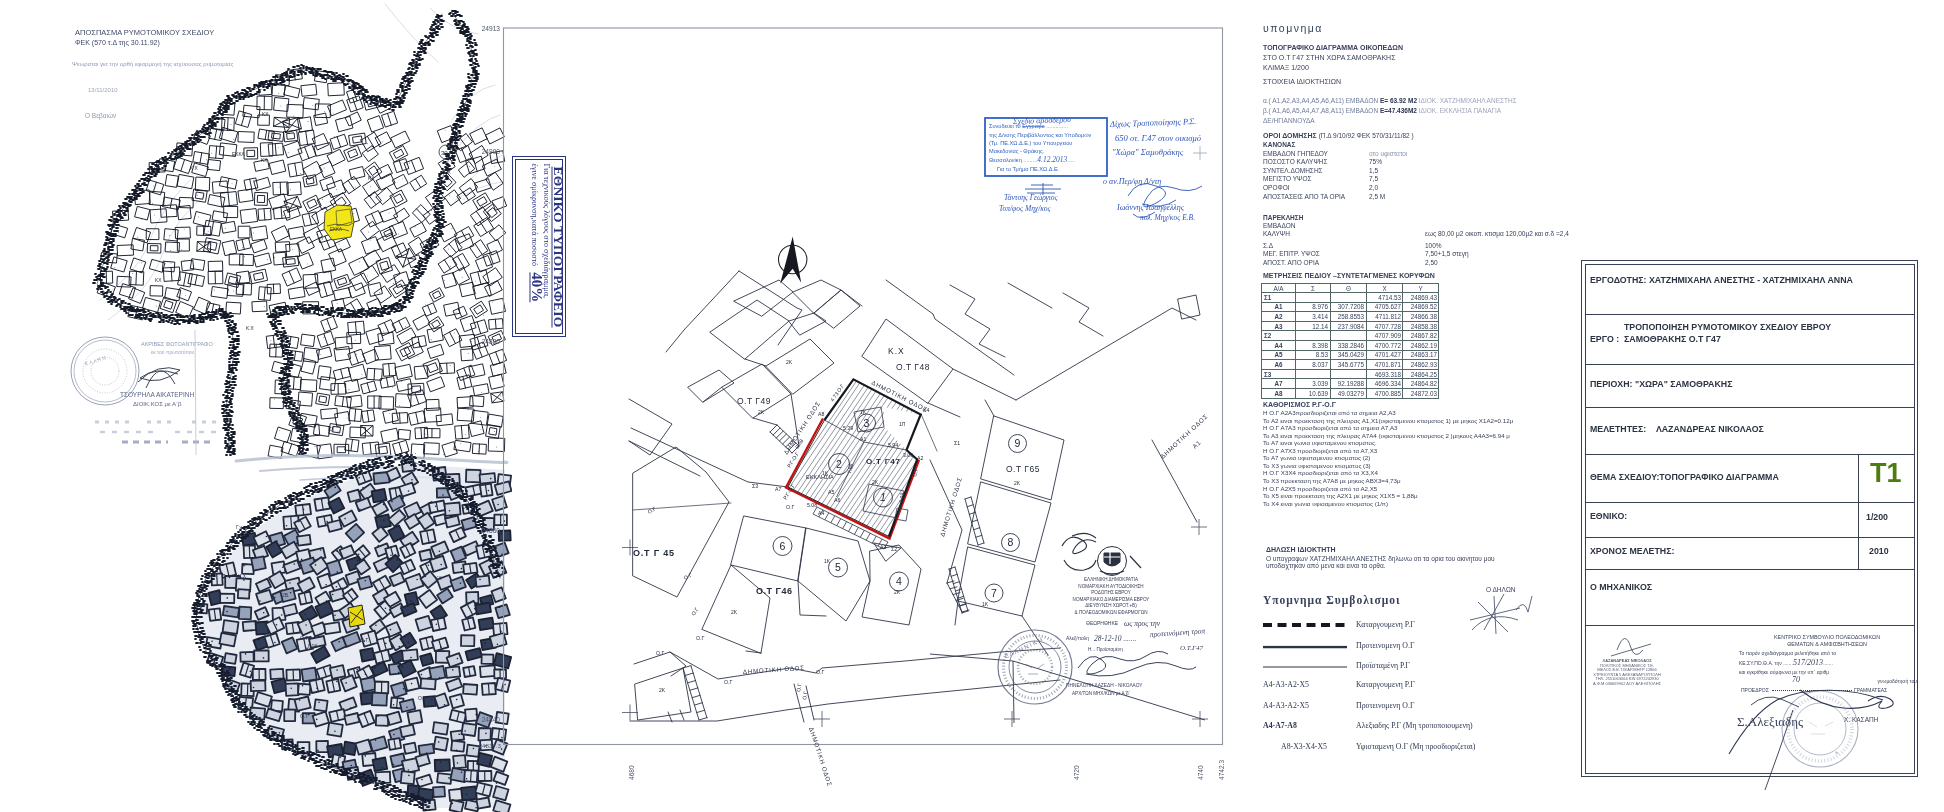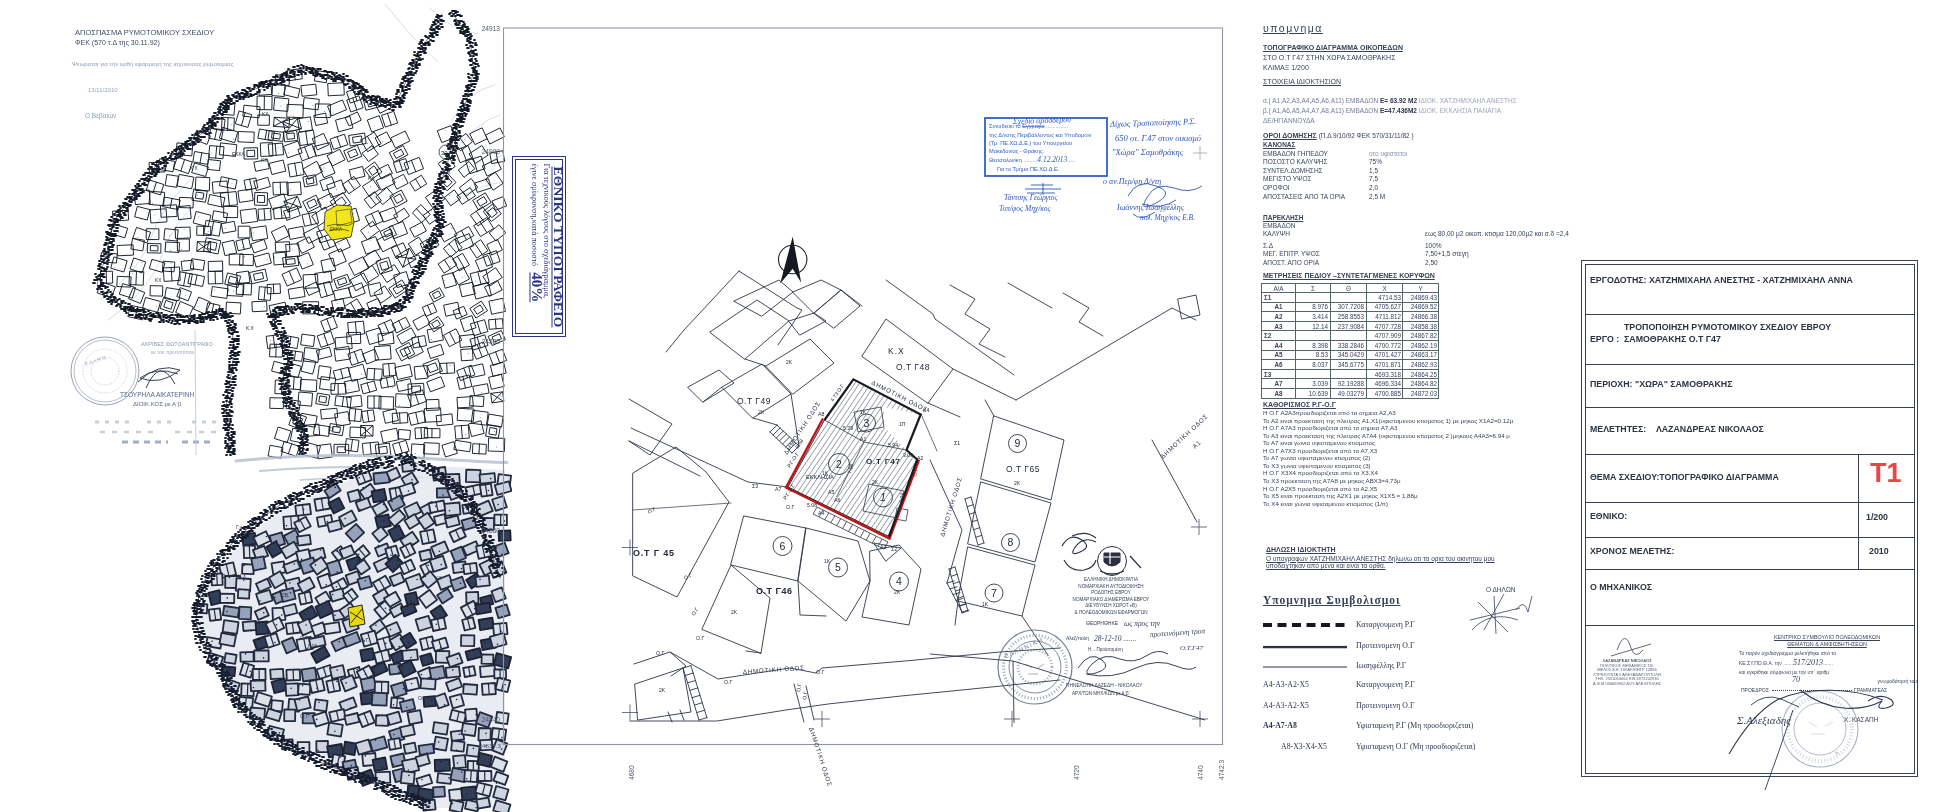--- a/index.html
+++ b/index.html
@@ -1,18 +1,18 @@
 <!DOCTYPE html>
 <html><head><meta charset="utf-8">
 <style>
 html,body{margin:0;padding:0;background:#fff;}
 #page{position:relative;width:1944px;height:812px;background:#fff;overflow:hidden;
   font-family:"Liberation Sans",sans-serif;color:#303a52;}
 .abs{position:absolute;white-space:nowrap;}
-.u{text-decoration:underline;}
+.u{}
 .b{font-weight:bold;}
 .ser{font-family:"Liberation Serif",serif;}
 </style></head><body>
 <div id="page">
 
 <svg class="abs" style="left:0;top:0" width="512" height="462" viewBox="0 0 512 462">
 <g stroke-linecap="round" stroke-linejoin="round" fill="none">
 <g stroke="#b9c2d4" stroke-width="0.8" opacity="0.7">
 <path d="M100 300 Q 140 270 150 240 T 190 180"></path>
 <path d="M108 320 Q 150 290 162 255 T 205 195"></path>
@@ -2115,27 +2115,27 @@
 <svg class="abs" style="left:1262px;top:615px" width="300" height="150" viewBox="0 0 300 150">
 
 <path d="M1 10 H86" stroke="#15181f" stroke-width="4" stroke-dasharray="9 5.5" fill="none"></path>
 <path d="M1 32 H85" stroke="#2c3344" stroke-width="2.6" fill="none"></path>
       <path d="M1 30.4 H85" stroke="#fff" stroke-width="0.7" fill="none"></path>
 <path d="M1 52 H85" stroke="#2c3344" stroke-width="1.1" fill="none"></path>
 </svg>
 <div class="abs ser" style="left:1262px;top:615px;width:300px;font-size:7.8px;color:#2c3550;">
 <div class="abs" style="left:94px;top:5px;">Καταργουμενη  Ρ.Γ</div>
 <div class="abs" style="left:94px;top:26px;">Προτεινομενη  Ο.Γ</div>
-<div class="abs" style="left:94px;top:46px;">Ιωαηφέλλης      Ρ.Γ</div>
+<div class="abs" style="left:94px;top:46px;">Προϊσταμένη      Ρ.Γ</div>
 <div class="abs" style="left:1px;top:65px;">Α4-Α3-Α2-Χ5</div>
 <div class="abs" style="left:94px;top:65px;">Καταργουμενη Ρ.Γ</div>
 <div class="abs" style="left:1px;top:86px;">Α4-Α3-Α2-Χ5</div>
 <div class="abs" style="left:94px;top:86px;">Προτεινομενη  Ο.Γ</div>
 <div class="abs" style="left:1px;top:106px;font-weight:bold;">Α4-Α7-Α8</div>
-<div class="abs" style="left:94px;top:106px;">Υφισταμενη      Ρ.Γ (Μη προσδιοριζεται)</div>
+<div class="abs" style="left:94px;top:106px;">Αλεξιαδης      Ρ.Γ (Μη τροποποιουμενη)</div>
 <div class="abs" style="left:19px;top:127px;">Α8-Χ3-Χ4-Χ5</div>
 <div class="abs" style="left:94px;top:127px;">Υφισταμενη     Ο.Γ (Μη προσδιοριζεται)</div>
 </div>
 <svg class="abs" style="left:1460px;top:580px" width="100" height="70" viewBox="0 0 100 70">
 
 <text x="26" y="12" font-size="6.5" fill="#39425c" font-family="Liberation Sans,sans-serif">Ο ΔΗΛΩΝ</text>
 <g stroke="#39425c" fill="none" stroke-width="0.8">
 <path d="M10 40 L60 28 M18 22 L48 52 M34 16 L36 54 M12 50 Q 30 30 58 40 M44 14 L24 50"></path>
 <path d="M56 30 q 8 -12 12 2 l 4 -16"></path>
 </g>
@@ -2154,37 +2154,37 @@
 <div style="position:absolute;left:276px;top:193px;height:47.5px;border-left:1px solid #3a4152;"></div>
 <div style="position:absolute;left:276px;top:240.5px;height:35px;border-left:1px solid #3a4152;"></div>
 <div style="position:absolute;left:276px;top:275.5px;height:32px;border-left:1px solid #3a4152;"></div>
 <div style="color:#2c3342;font-size:8.8px;font-weight:bold;position:absolute;white-space:nowrap;left:8px;top:14px;">ΕΡΓΟΔΟΤΗΣ: ΧΑΤΖΗΜΙΧΑΗΛ ΑΝΕΣΤΗΣ - ΧΑΤΖΗΜΙΧΑΗΛ ΑΝΝΑ</div>
 <div style="color:#2c3342;font-size:8.8px;font-weight:bold;position:absolute;white-space:nowrap;left:8px;top:73px;">ΕΡΓΟ :</div>
 <div style="color:#2c3342;font-size:8.8px;font-weight:bold;position:absolute;white-space:nowrap;left:42px;top:61px;">ΤΡΟΠΟΠΟΙΗΣΗ ΡΥΜΟΤΟΜΙΚΟΥ ΣΧΕΔΙΟΥ ΕΒΡΟΥ</div>
 <div style="color:#2c3342;font-size:8.8px;font-weight:bold;position:absolute;white-space:nowrap;left:42px;top:73px;">ΣΑΜΟΘΡΑΚΗΣ Ο.Τ Γ47</div>
 <div style="color:#2c3342;font-size:8.8px;font-weight:bold;position:absolute;white-space:nowrap;left:8px;top:118px;">ΠΕΡΙΟΧΗ: "ΧΩΡΑ" ΣΑΜΟΘΡΑΚΗΣ</div>
 <div style="color:#2c3342;font-size:8.8px;font-weight:bold;position:absolute;white-space:nowrap;left:8px;top:163px;">ΜΕΛΕΤΗΤΕΣ:&nbsp;&nbsp;&nbsp;&nbsp;ΛΑΖΑΝΔΡΕΑΣ ΝΙΚΟΛΑΟΣ</div>
 <div style="color:#2c3342;font-size:8.8px;font-weight:bold;position:absolute;white-space:nowrap;left:8px;top:211px;">ΘΕΜΑ ΣΧΕΔΙΟΥ:ΤΟΠΟΓΡΑΦΙΚΟ ΔΙΑΓΡΑΜΜΑ</div>
-<div style="color:#ef4444;font-size:8.8px;font-weight:bold;position:absolute;white-space:nowrap;left:288px;top:197px;font-size:27px;">Τ1</div>
+<div style="color:#4d7c0f;font-size:8.8px;font-weight:bold;position:absolute;white-space:nowrap;left:288px;top:197px;font-size:27px;">Τ1</div>
 <div style="color:#2c3342;font-size:8.8px;font-weight:bold;position:absolute;white-space:nowrap;left:8px;top:250px;">ΕΘΝΙΚΟ:</div>
 <div style="color:#2c3342;font-size:8.8px;font-weight:bold;position:absolute;white-space:nowrap;left:284px;top:251px;">1/200</div>
 <div style="color:#2c3342;font-size:8.8px;font-weight:bold;position:absolute;white-space:nowrap;left:8px;top:285px;">ΧΡΟΝΟΣ ΜΕΛΕΤΗΣ:</div>
 <div style="color:#2c3342;font-size:8.8px;font-weight:bold;position:absolute;white-space:nowrap;left:287px;top:285px;">2010</div>
 <div style="color:#2c3342;font-size:8.8px;font-weight:bold;position:absolute;white-space:nowrap;left:8px;top:321px;">Ο ΜΗΧΑΝΙΚΟΣ</div>
 <div style="position:absolute;left:5px;top:398px;width:80px;font-size:4px;line-height:4.6px;color:#555d72;text-align:center;"><b>ΛΑΖΑΝΔΡΕΑΣ ΝΙΚΟΛΑΟΣ</b><br>ΠΟΛΙΤΙΚΟΣ ΜΗΧΑΝΙΚΟΣ Τ.Ε.<br>ΜΕΛΟΣ Ε.Ε.Τ.Μ ΑΡ.ΜΗΤΡ 12866<br>ΧΤΡΕΙΟΥΝΤΑ 5 ΑΛΕΞΑΝΔΡΟΥΠΟΛΗ<br>ΤΗΛ. 2551063064 ΚΙΝ 6972242930<br>Α.Φ.Μ 036669902 ΔΟΥ ΑΛΕΞ/ΠΟΛΗΣ</div>
 <div style="position:absolute;left:155px;top:373px;width:180px;font-size:5.4px;line-height:6.6px;color:#3a4358;text-align:center;"><span class="u">ΚΕΝΤΡΙΚΟ ΣΥΜΒΟΥΛΙΟ ΠΟΛΕΟΔΟΜΙΚΩΝ<br>ΘΕΜΑΤΩΝ &amp; ΑΜΦΙΣΒΗΤΗΣΕΩΝ</span></div>
 <div style="position:absolute;left:157px;top:389px;width:178px;font-size:5px;color:#3a4358;text-align:left;">Το παρόν σχεδιάγραμμα μελετήθηκε από το</div>
 <div style="position:absolute;left:157px;top:397px;width:178px;font-size:5px;color:#3a4358;">ΚΕ.ΣΥ.ΠΟ.Θ.Α.  την .......<span style="font-family:Liberation Serif,serif;font-style:italic;font-size:8px;">517/2013</span>.......</div>
 <div style="position:absolute;left:157px;top:408px;width:178px;font-size:5px;color:#3a4358;">και εγκρίθηκε σύμφωνα με την υπ΄ αριθμ</div>
 <div style="position:absolute;left:210px;top:414px;font-size:8px;font-family:Liberation Serif,serif;font-style:italic;color:#3a4358;">70</div>
 <div style="position:absolute;left:157px;top:417px;width:178px;font-size:5px;color:#3a4358;text-align:right;">γνωμοδότησή του</div>
 <div style="position:absolute;left:159px;top:426px;font-size:5px;color:#3a4358;">ΠΡΟΕΔΡΟΣ</div>
 <div style="position:absolute;left:272px;top:426px;font-size:5px;color:#3a4358;">ΓΡΑΜΜΑΤΕΑΣ</div>
 <div style="position:absolute;left:190px;top:429px;width:80px;border-top:1px dotted #3a4358;"></div>
-<div style="position:absolute;left:155px;top:453px;font-size:11px;font-family:Liberation Serif,serif;font-style:italic;color:#3a4358;">Σ.Αλεξιαδης</div>
+<div style="position:absolute;left:155px;top:453px;font-size:13px;font-family:Liberation Serif,serif;color:#3a4358;">Σ.Αλεξιαδης</div>
 <div style="position:absolute;left:262px;top:455px;font-size:6.5px;color:#3a4358;">Χ. ΚΑΣΑΠΗ</div>
 </div>
 <svg class="abs" style="left:1581px;top:260px" width="363px" height="552" viewBox="0 0 363 552">
 
 <g stroke="#3a4358" fill="none" stroke-width="0.9">
 <path d="M36 390 q 8 -22 14 -2 q 4 12 12 2 m -32 6 l 40 -12" stroke-width="0.8"></path>
 </g>
 
 <g stroke="#7d88a4" fill="none" opacity="0.65">
 <circle cx="239" cy="469" r="38" stroke-width="1.1"></circle>

